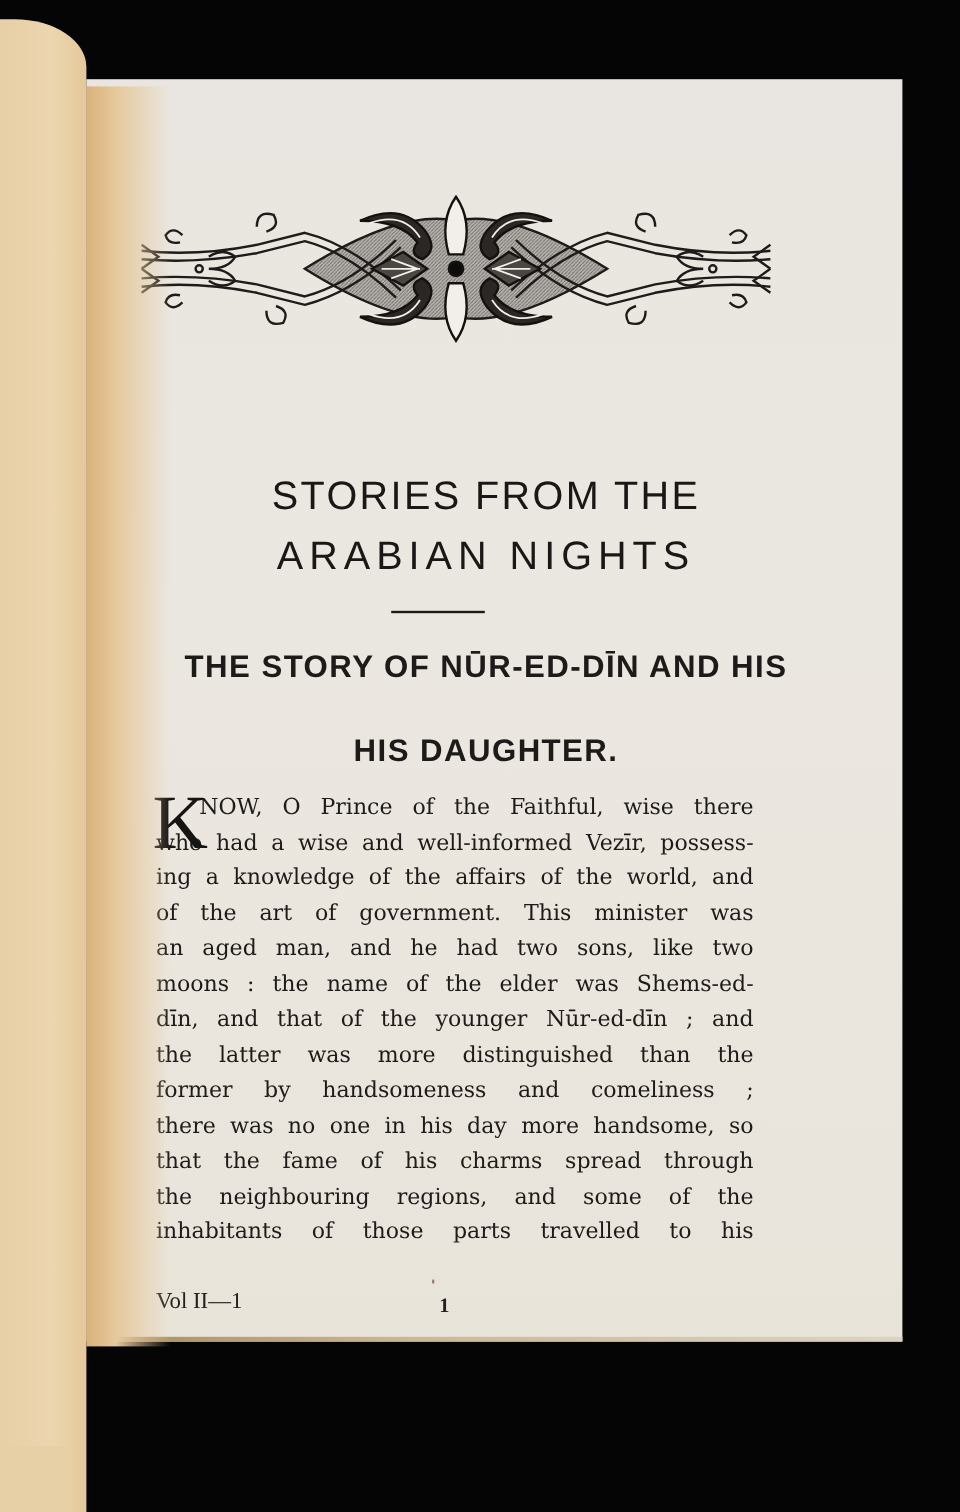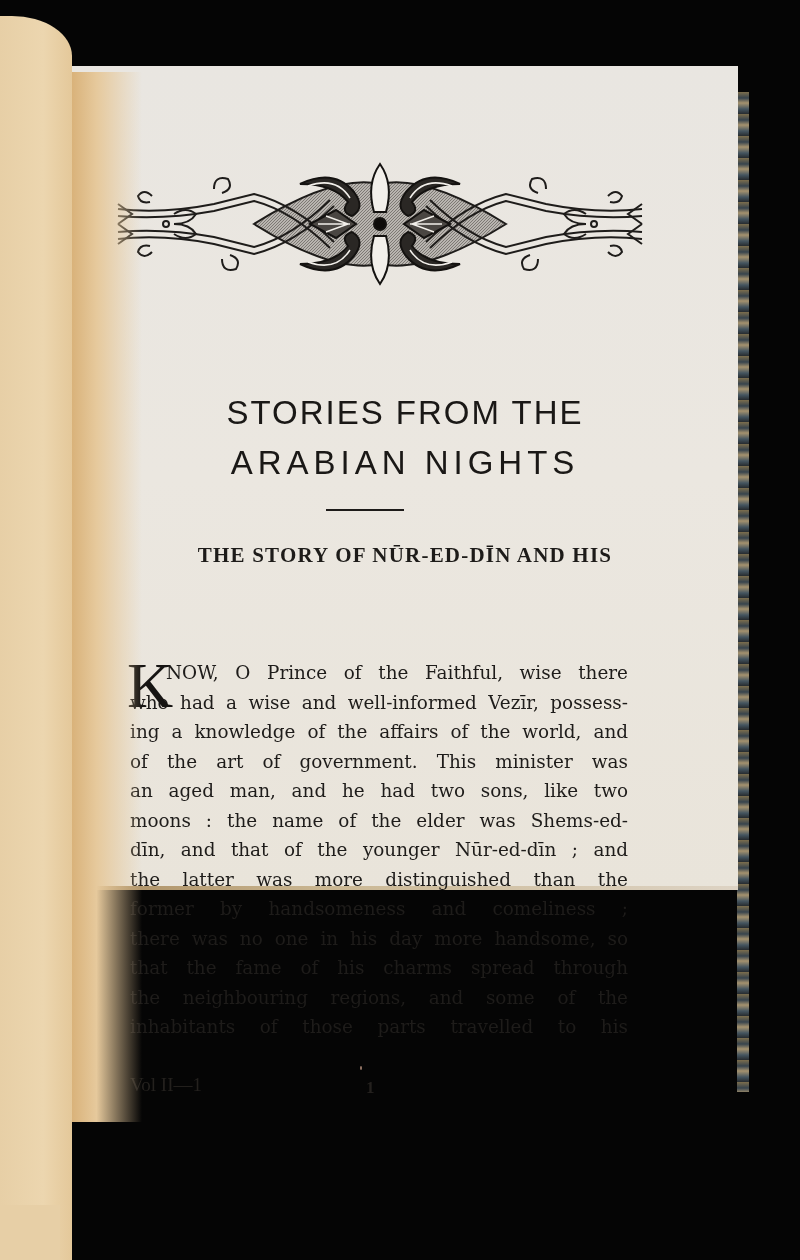--- a/index.html
+++ b/index.html
@@ -44,23 +44,24 @@
       width: 12px; height: 1000px;
       background:
         repeating-linear-gradient(180deg, #8a7a55 0px, #3c4a55 6px, #b7a27a 11px, #4c5e6a 17px, #2a2f33 22px);
       opacity: .9;
     }
 
     
     .page {
       position: absolute;
       left: 72px; top: 66px;
-      width: 666px; height: 824px;
+      width: 666px; height: 1052px;
       background: linear-gradient(180deg, #e9e6e1 0%, #ebe7e0 50%, #e9e4da 100%);
       z-index: 1;
+      padding-left: 14px;
     }
     .page-bottom-edge {
       position: absolute;
       left: 0; bottom: 0;
       width: 100%; height: 4px;
       background: linear-gradient(90deg, #a88a5e, #cbb894 40%, #ddd3c4 100%);
     }
 
     .content {
       position: absolute;
@@ -97,22 +98,22 @@
       left: 254px; top: 443px;
       width: 78px; height: 2px;
       background: #1d1b19;
     }
 
     .subtitle {
       position: absolute;
       left: 0; width: 666px;
       top: 472px;
       text-align: center;
-      font-family: Liberation Serif, serif;
-      font-size: 21px;
+      font-family: Liberation Sans, sans-serif;
+      font-size: 26px;
       line-height: 35px;
       letter-spacing: 1.2px;
       color: #1d1b19;
       margin: 0;
     }
 
     .body {
       position: absolute;
       left: 58px; top: 592px;
       width: 498px;
@@ -232,20 +233,21 @@
 
     <h1 class="title">
       <span>STORIES FROM THE</span><br>
       <span class="l2">ARABIAN NIGHTS</span>
     </h1>
     <div class="title-rule"></div>
 
     <h2 class="subtitle">
       <span>THE STORY OF NŪR-ED-DĪN AND HIS</span><br>
       <br>
+      <span>HIS DAUGHTER.</span>
     </h2>
 
     <div class="body">
       <span class="dropcap">K</span>
       <span class="line indent">NOW, O Prince of the Faithful, wise there</span>
       <span class="line">who had a wise and well-informed Vezīr, possess-</span>
       <span class="line">ing a knowledge of the affairs of the world, and</span>
       <span class="line">of the art of government.  This minister was</span>
       <span class="line">an aged man, and he had two sons, like two</span>
       <span class="line">moons : the name of the elder was Shems-ed-</span>

